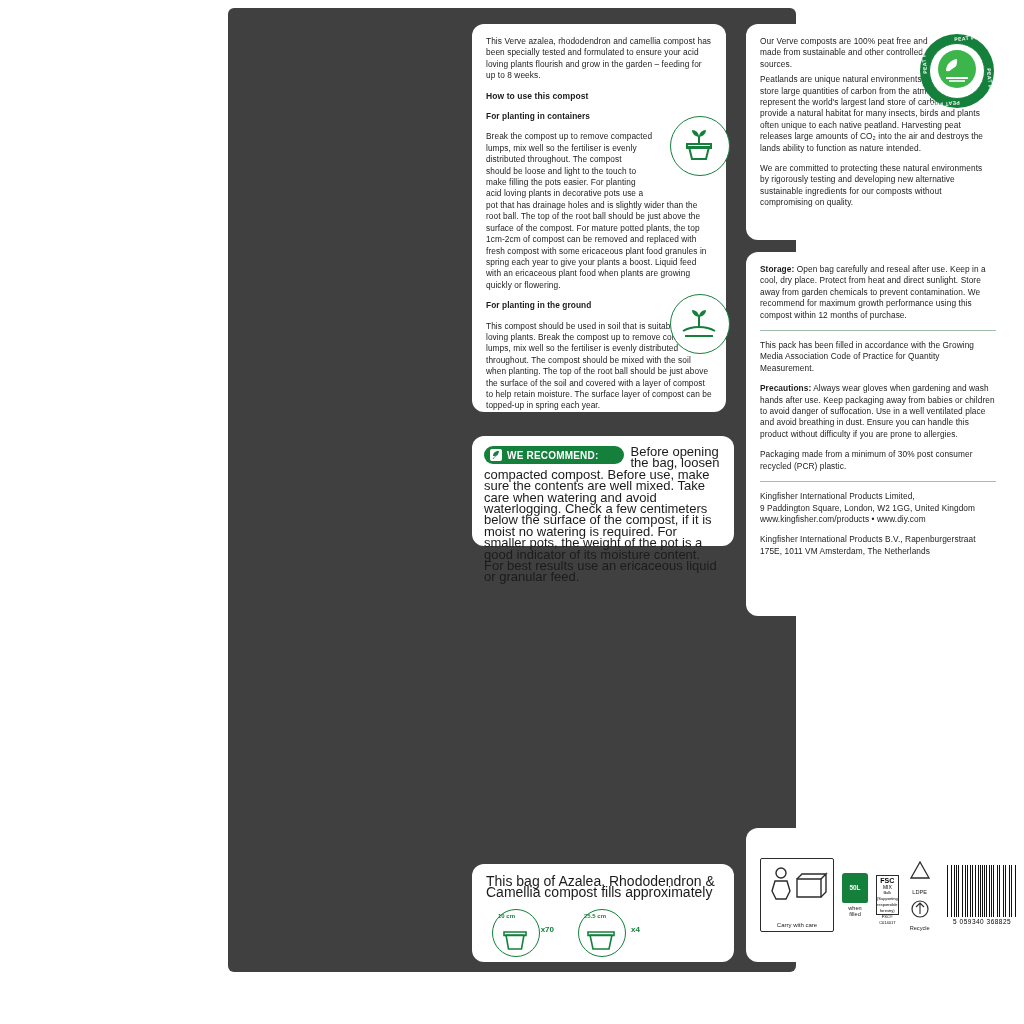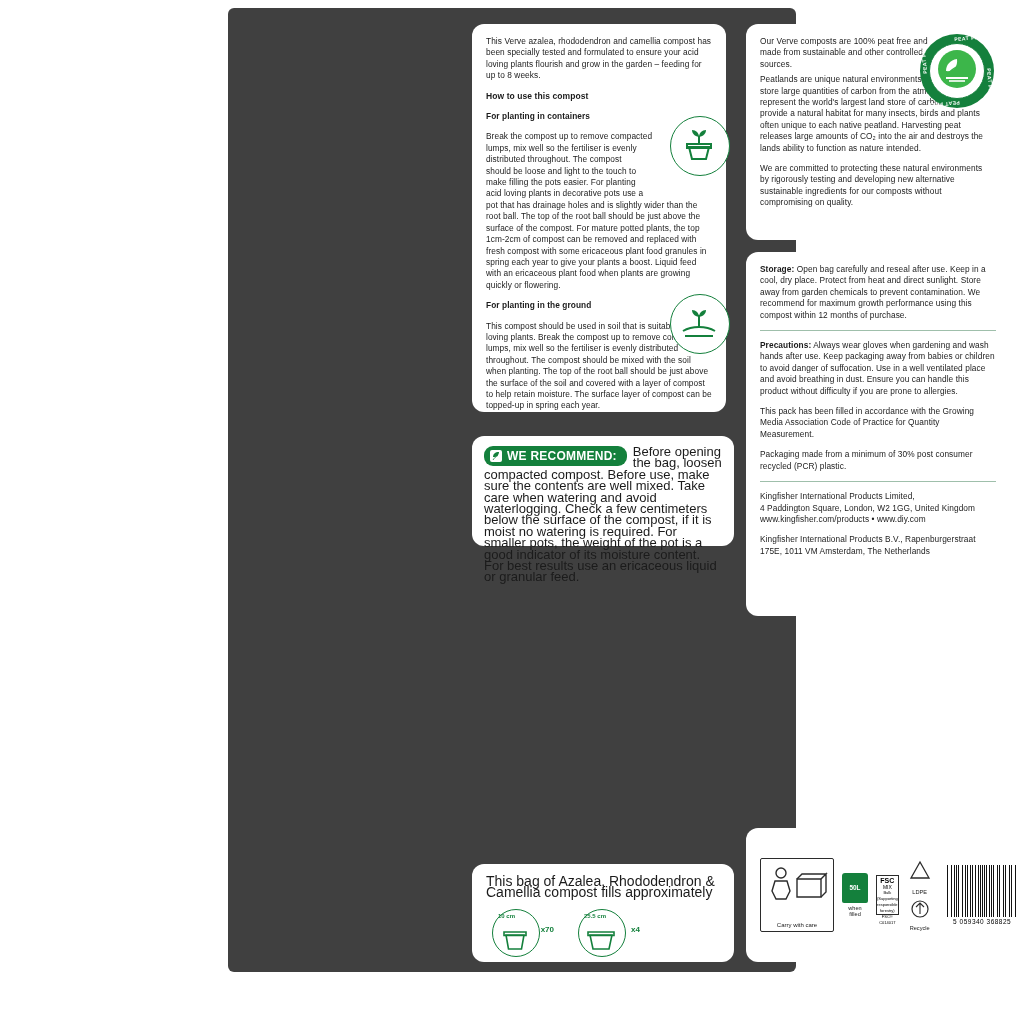--- a/index.html
+++ b/index.html
@@ -131,22 +131,22 @@
   .peat-text { width: 168px; }
 
   
   .rec-header {
     display: inline-flex;
     align-items: center;
     gap: 5px;
     background: #14803c;
     color: #fff;
     border-radius: 9px;
-    padding: 3px 10px 3px 6px;
-    font-size: 12px;
+    padding: 3px 26px 3px 6px;
+    font-size: 10px;
     font-weight: bold;
     letter-spacing: .02em;
     float: left;
     margin: 0 6px 1px 0;
   }
   .rec-header .leafbox {
     width: 12px; height: 12px;
     background: #ffffff;
     border-radius: 2px;
     display: inline-flex;
@@ -283,26 +283,26 @@
     <div class="txt" style="margin-top:4px;">
       <p>Peatlands are unique natural environments that capture and store large quantities of carbon from the atmosphere and represent the world's largest land store of carbon. They provide a natural habitat for many insects, birds and plants often unique to each native peatland. Harvesting peat releases large amounts of CO₂ into the air and destroys the lands ability to function as nature intended.</p>
       <p>We are committed to protecting these natural environments by rigorously testing and developing new alternative sustainable ingredients for our composts without compromising on quality.</p>
     </div>
   </div>
 
   <div class="card" id="card-storage">
     <div class="txt">
       <p><span class="bold">Storage:</span><span> Open bag carefully and reseal after use. Keep in a cool, dry place. Protect from heat and direct sunlight. Store away from garden chemicals to prevent contamination. We recommend for maximum growth performance using this compost within 12 months of purchase.</span></p>
       <hr class="rule">
+      <p>This pack has been filled in accordance with the Growing Media Association Code of Practice for Quantity Measurement.</p>
       <p><span class="bold">Precautions:</span><span> Always wear gloves when gardening and wash hands after use. Keep packaging away from babies or children to avoid danger of suffocation. Use in a well ventilated place and avoid breathing in dust. Ensure you can handle this product without difficulty if you are prone to allergies.</span></p>
-      <p>This pack has been filled in accordance with the Growing Media Association Code of Practice for Quantity Measurement.</p>
       <p>Packaging made from a minimum of 30% post consumer recycled (PCR) plastic.</p>
       <hr class="rule">
       <p style="white-space:pre-line">Kingfisher International Products Limited,
-4 Paddington Square, London, W2 1GG, United Kingdom
+9 Paddington Square, London, W2 1GG, United Kingdom
 www.kingfisher.com/products • www.diy.com</p>
       <p>Kingfisher International Products B.V., Rapenburgerstraat 175E, 1011 VM Amsterdam, The Netherlands</p>
     </div>
   </div>
 
   <div class="card" id="card-recommend">
     <div class="rec-header">
       <span class="leafbox">
         <svg width="10" height="10" viewBox="0 0 10 10">
           <path d="M8 1C4 1 2 3 2 6c3 .5 6-1.5 6-5z" fill="#14803c"></path>

